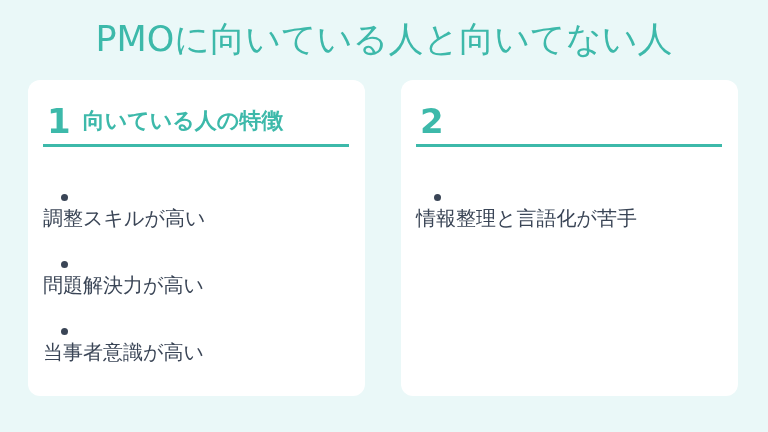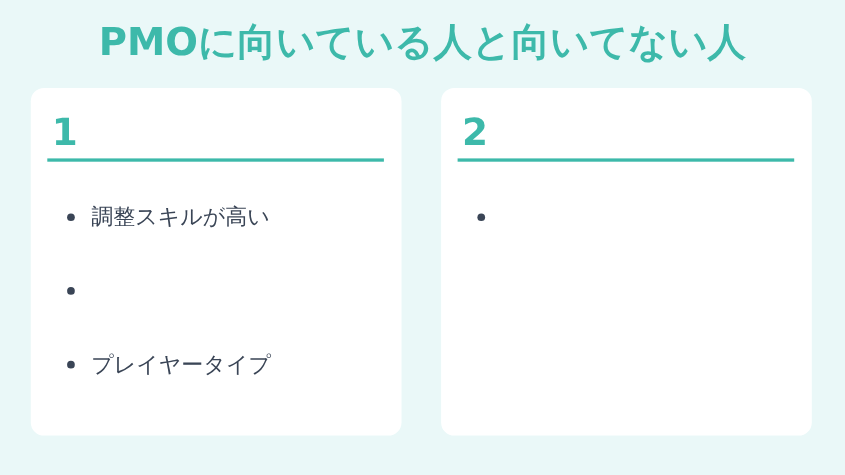--- a/index.html
+++ b/index.html
@@ -14,21 +14,21 @@
       overflow: hidden;
       font-family: "DejaVu Sans", "Liberation Sans", sans-serif;
     }
     .title {
       position: absolute;
       left: 0;
       top: 14px;
       width: 768px;
       text-align: center;
       font-size: 35px;
-      font-weight: bold;
+      font-weight: normal;
       color: #3db9aa;
       letter-spacing: 0px;
       line-height: 50px;
       white-space: nowrap;
     }
     .card {
       position: absolute;
       top: 80px;
       height: 316px;
       background: #ffffff;
@@ -67,20 +67,21 @@
       top: 100px;
       list-style: none;
       margin: 0;
       padding: 0;
     }
     .item {
       position: relative;
       height: 67px;
       display: flex;
       align-items: flex-start;
+      flex-direction: column;
     }
     .bullet {
       width: 7px;
       height: 7px;
       border-radius: 50%;
       background: #3a4556;
       margin-left: 33px;
       margin-top: 14px;
     }
     .item-text {
@@ -92,38 +93,41 @@
     }
   </style>
 </head>
 <body>
 
 <div class="title">PMOに向いている人と向いてない人</div>
 
 <div class="card left">
   <div class="card-header">
     <span class="card-num">1</span>
+    <span class="card-heading">向いている人の特徴</span>
   </div>
   <ul class="items">
     <li class="item">
       <span class="bullet"></span>
       <span class="item-text">調整スキルが高い</span>
     </li>
     <li class="item">
       <span class="bullet"></span>
+      <span class="item-text">問題解決力が高い</span>
     </li>
     <li class="item">
       <span class="bullet"></span>
-      <span class="item-text">プレイヤータイプ</span>
+      <span class="item-text">当事者意識が高い</span>
     </li>
   </ul>
 </div>
 
 <div class="card right">
   <div class="card-header">
     <span class="card-num">2</span>
   </div>
   <ul class="items">
     <li class="item">
       <span class="bullet"></span>
+      <span class="item-text">情報整理と言語化が苦手</span>
     </li>
   </ul>
 </div>
 
 </body></html>

